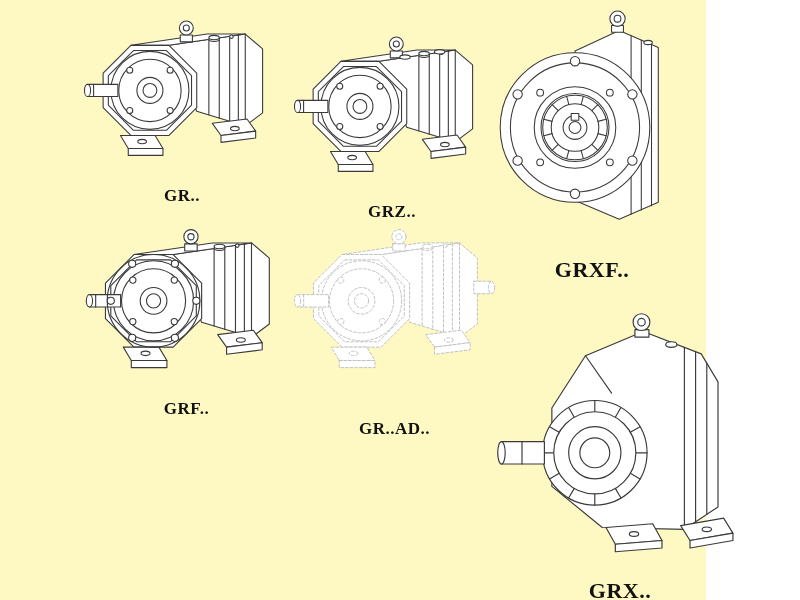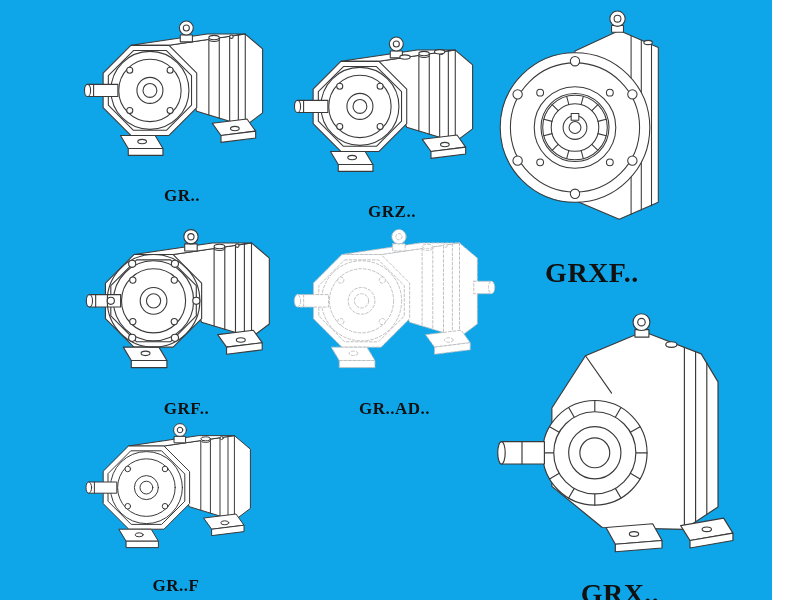--- a/index.html
+++ b/index.html
@@ -8,41 +8,41 @@
     background: #ffffff;
   }
   body {
     width: 800px;
     height: 600px;
     font-family: "Liberation Serif", "DejaVu Serif", serif;
     overflow: hidden;
   }
   .canvas {
     position: relative;
-    width: 772px;
+    width: 706px;
     height: 600px;
-    background: #0ea5e9;
+    background: #fef9c3;
   }
   figure.fig {
     position: absolute;
     margin: 0;
     display: flex;
     flex-direction: column;
     align-items: center;
   }
   figcaption {
     margin-top: 2px;
     font-weight: 700;
     color: #111111;
     font-size: 17px;
     letter-spacing: 0.5px;
     white-space: nowrap;
   }
   figure.big figcaption {
-    font-size: 28px;
+    font-size: 22px;
   }
   
   .solid {
     stroke: #3a3a3a;
     stroke-width: 1.25;
     stroke-linejoin: round;
     stroke-linecap: round;
     fill: none;
   }
   .ph {
@@ -233,37 +233,31 @@
         <circle fill="#fff" cx="102" cy="143.6" r="4"></circle>
         <circle fill="#fff" cx="54" cy="143.6" r="4"></circle>
         <circle fill="#fff" cx="30" cy="102" r="4"></circle>
         <circle fill="#fff" cx="54" cy="60.4" r="4"></circle>
         <circle fill="#fff" cx="102" cy="60.4" r="4"></circle>
       </g>
     </svg>
     <figcaption>GRF..</figcaption>
   </figure>
 
-  <figure class="fig" style="left:292px; top:210px;">
+  <figure class="fig" style="left:292px; top:210px;gap:20px;">
     <svg class="art" width="205" height="187" viewBox="0 0 230 210">
       <use href="#g-foot" class="ph"></use>
       <g class="ph">
         <polygon fill="#fff" points="204,80 224,80 224,94 204,94"></polygon>
         <ellipse fill="#fff" cx="224" cy="87" rx="3.5" ry="7"></ellipse>
       </g>
     </svg>
     <figcaption>GR..AD..</figcaption>
   </figure>
 
-  <figure class="fig" style="left:84px; top:406px;">
-    <svg class="art" width="184" height="168" viewBox="0 0 230 210">
-      <use href="#g-foot" class="solid"></use>
-    </svg>
-    <figcaption>GR..F</figcaption>
-  </figure>
 
 
   <figure class="fig big" style="left:494px; top:296px;">
     <svg class="art" width="252" height="280" viewBox="0 0 270 300">
       <use href="#g-grx" class="solid"></use>
     </svg>
     <figcaption>GRX..</figcaption>
   </figure>
 
 </div>

